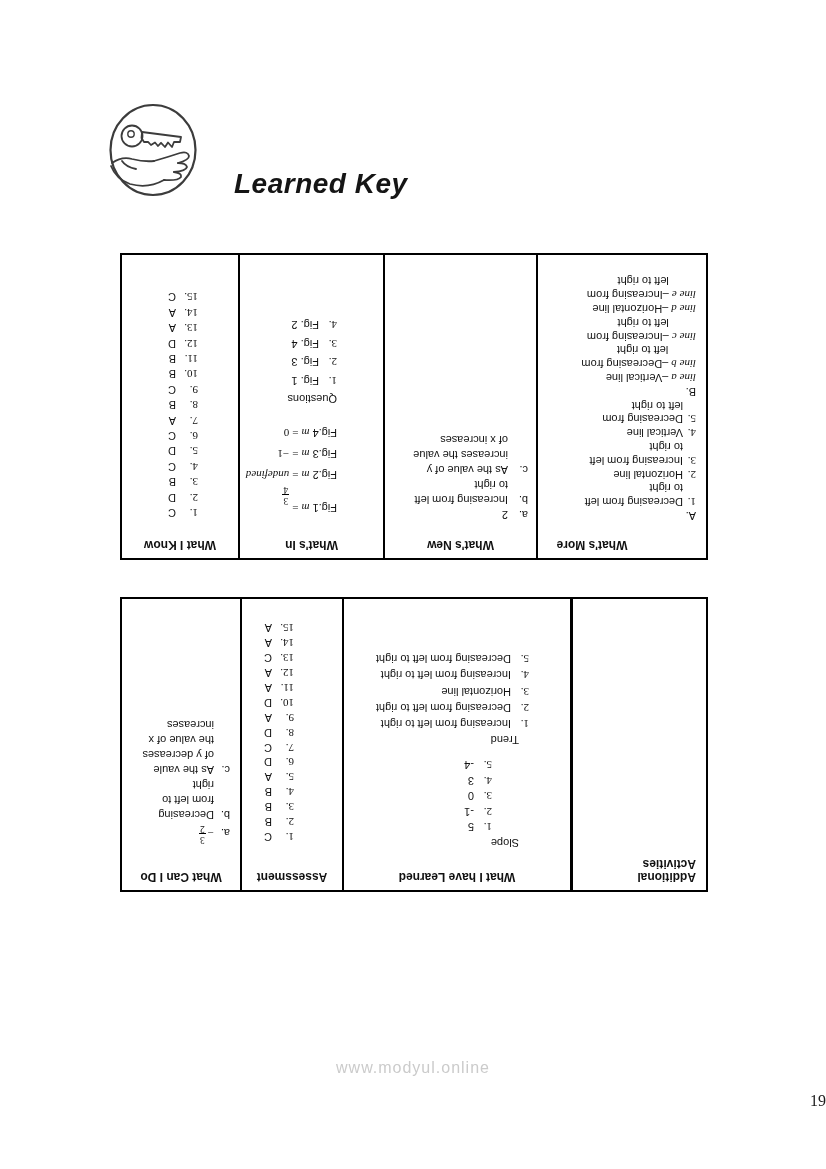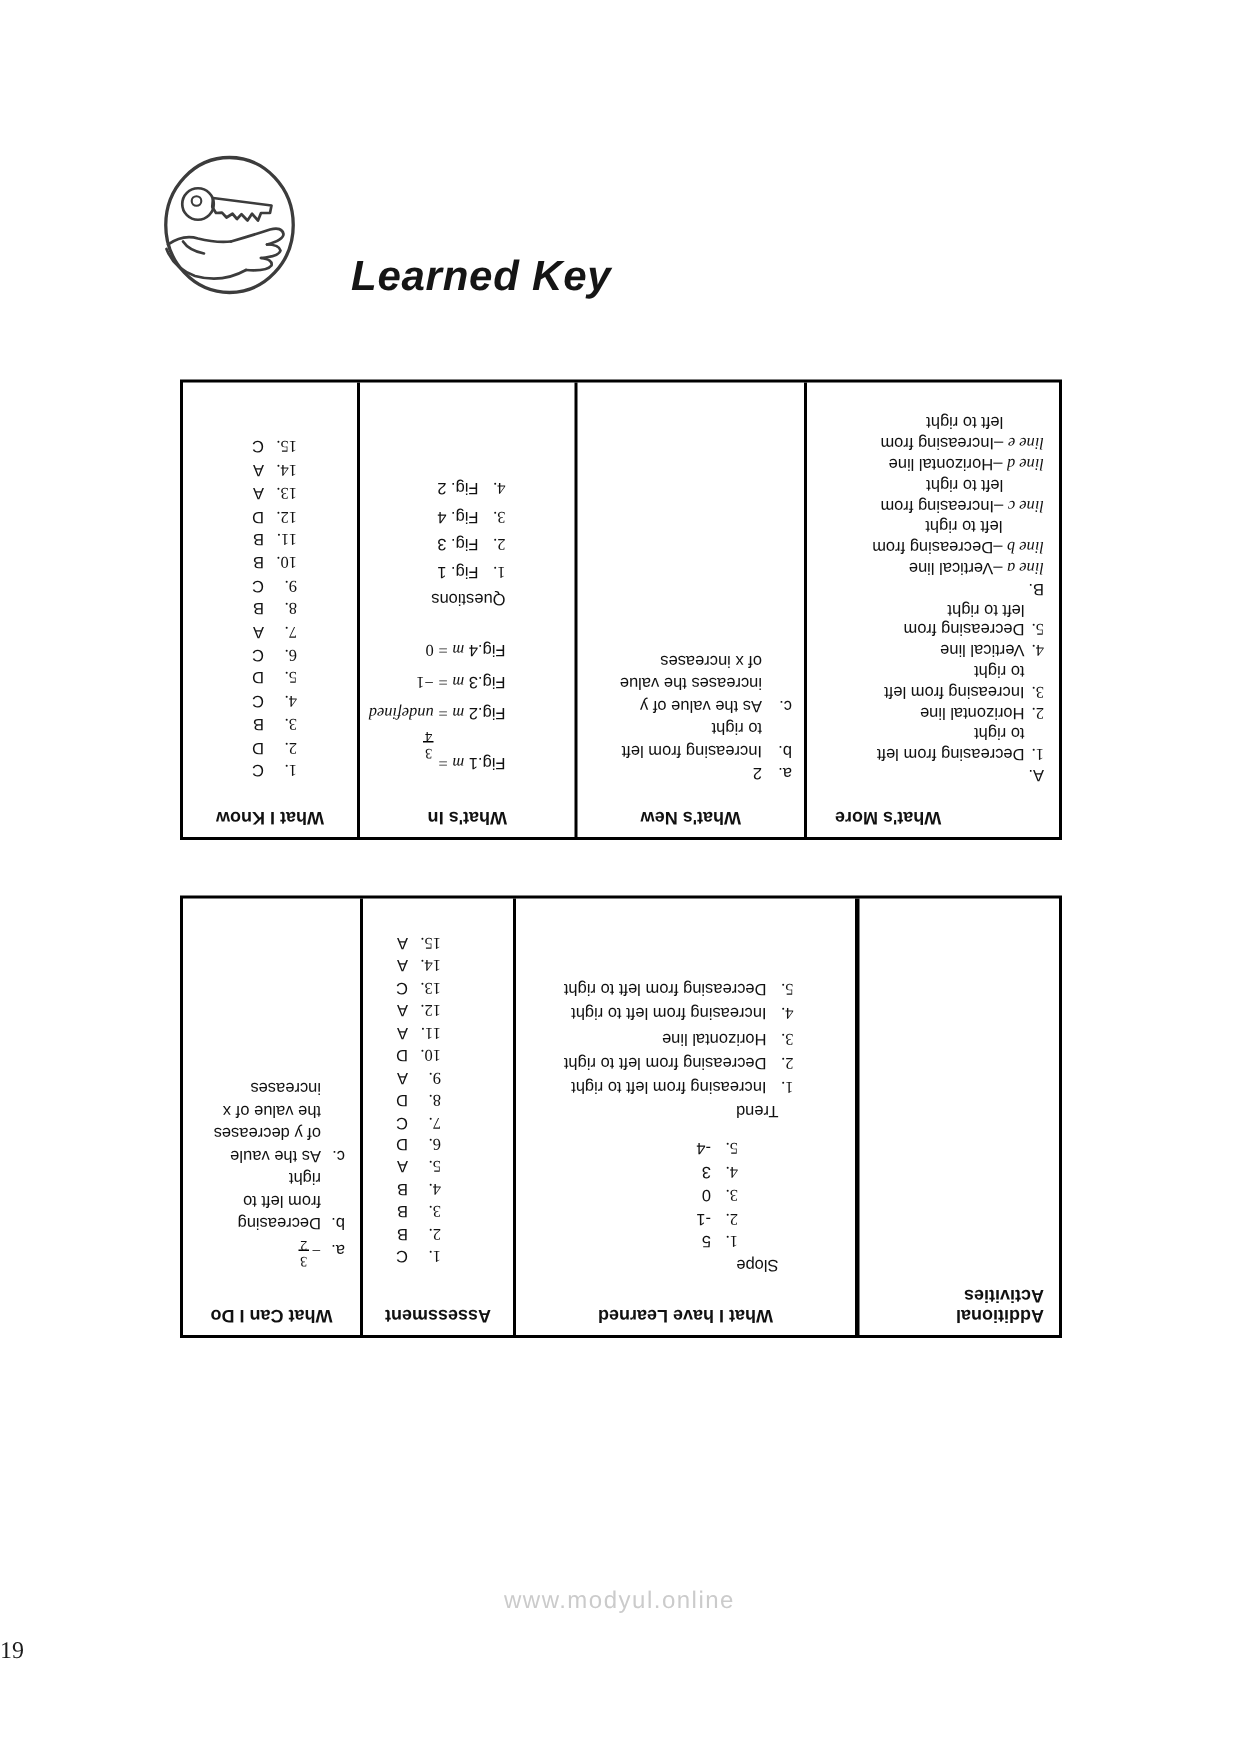--- a/index.html
+++ b/index.html
@@ -57,21 +57,21 @@
   .trend-title{margin-top:9px;line-height:16px;margin-left:10px;}
   .trend-list{line-height:16.2px;}
   .trend-list .num{width:18px;}
   .as-body{padding:20px 0 0 48px;font-size:11px;line-height:14.9px;}
   .as-body .num{width:22px;}
   .wc-body{padding:20px 2px 0 10px;font-size:11px;line-height:15px;}
   .wc-body .num{width:16px;font-family:"Liberation Sans",sans-serif;}
   .wc-a{line-height:22px;}
 
   
-  .page-number{left:0;top:1092px;width:826px;text-align:left;
+  .page-number{left:0;top:1092px;width:826px;text-align:right;
                font-family:"Liberation Serif",serif;font-size:16px;color:#1c1c1c;}
   .watermark{left:0;top:1059px;width:826px;text-align:center;font-size:16px;
              color:#cbcbcb;letter-spacing:1px;}
 </style>
 </head>
 <body>
 
 <div class="abs key-icon">
   <svg width="90" height="95" viewBox="0 0 90 95">
     <g fill="none" stroke="#3c3c3c" stroke-width="1.8" stroke-linecap="round" stroke-linejoin="round">

